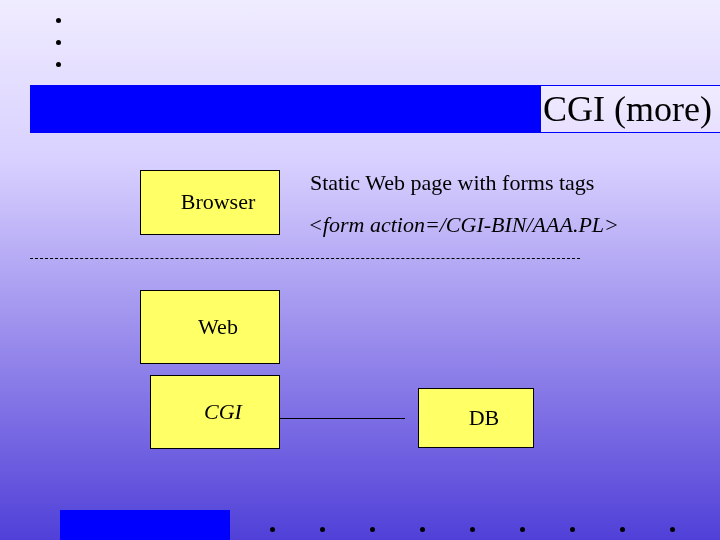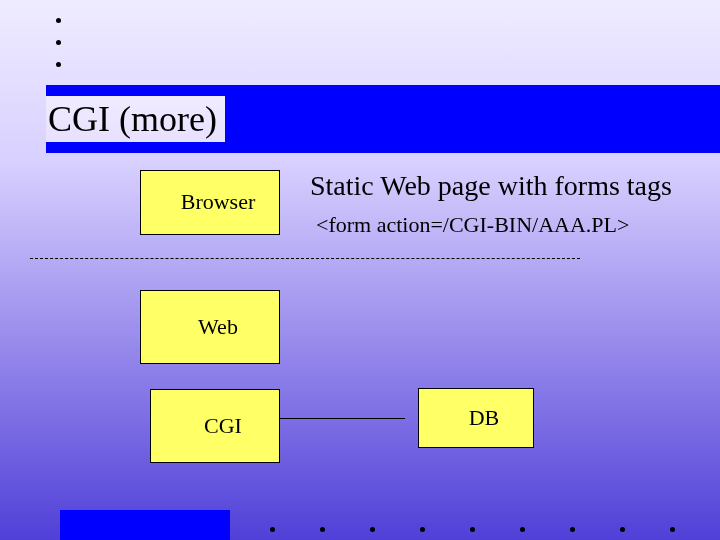--- a/index.html
+++ b/index.html
@@ -7,27 +7,28 @@
     width: 720px;
     height: 540px;
     background: linear-gradient(to bottom, #f0ecff 0%, #d8d0ff 30%, #8b7de8 70%, #5040d8 100%);
     font-family: "Times New Roman", serif;
     position: relative;
     overflow: hidden;
   }
   .title-bar {
     position: absolute;
     top: 85px;
-    left: 46px;
+    left: 30px;
     right: 0;
     background: #0000ff;
-    height: 68px;
+    height: 48px;
     display: flex;
     align-items: center;
     padding-left: 0;
+    justify-content: flex-end;
   }
   .title-text {
     font-size: 36px;
     color: #000;
     background: linear-gradient(to bottom, #f0ecff, #e8e0ff);
     padding: 2px 8px 2px 2px;
   }
   .dot { position: absolute; width: 5px; height: 5px; background: #000; border-radius: 50%; }
   .d1 { top: 18px; left: 56px; }
   .d2 { top: 40px; left: 56px; }
@@ -51,24 +52,24 @@
     font-size: 22px;
     display: flex;
     flex-direction: column;
     align-items: center;
     justify-content: center;
     line-height: 1.4;
     padding-left: 16px;
   }
   .browser-box { top: 170px; left: 140px; width: 140px; height: 65px; }
   .web-server-box { top: 290px; left: 140px; width: 140px; height: 74px; }
-  .cgi-box { top: 389px; left: 150px; width: 130px; height: 74px; }
+  .cgi-box { top: 375px; left: 150px; width: 130px; height: 74px; font-style: italic; }
   .db-box { top: 388px; left: 418px; width: 116px; height: 60px; }
-  .desc1 { position: absolute; top: 170px; left: 310px; font-size: 28px; }
-  .desc2 { position: absolute; top: 212px; left: 316px; font-size: 22px; }
+  .desc1 { position: absolute; top: 170px; left: 310px; font-size: 22px; }
+  .desc2 { position: absolute; top: 212px; left: 308px; font-size: 22px; font-style: italic; }
   .dashline {
     position: absolute;
     top: 258px;
     left: 30px;
     width: 550px;
     border-top: 1.5px dashed #000;
   }
   .connector {
     position: absolute;
     top: 418px;

